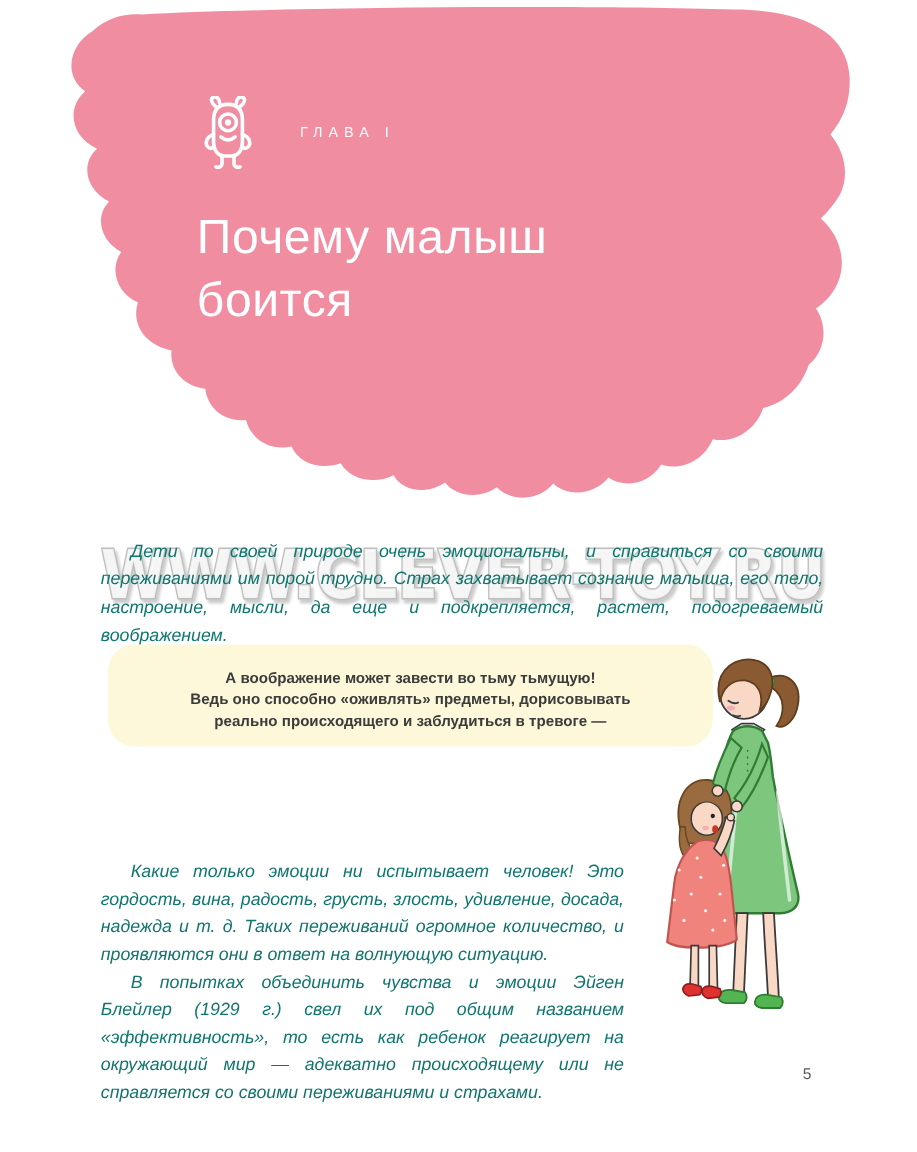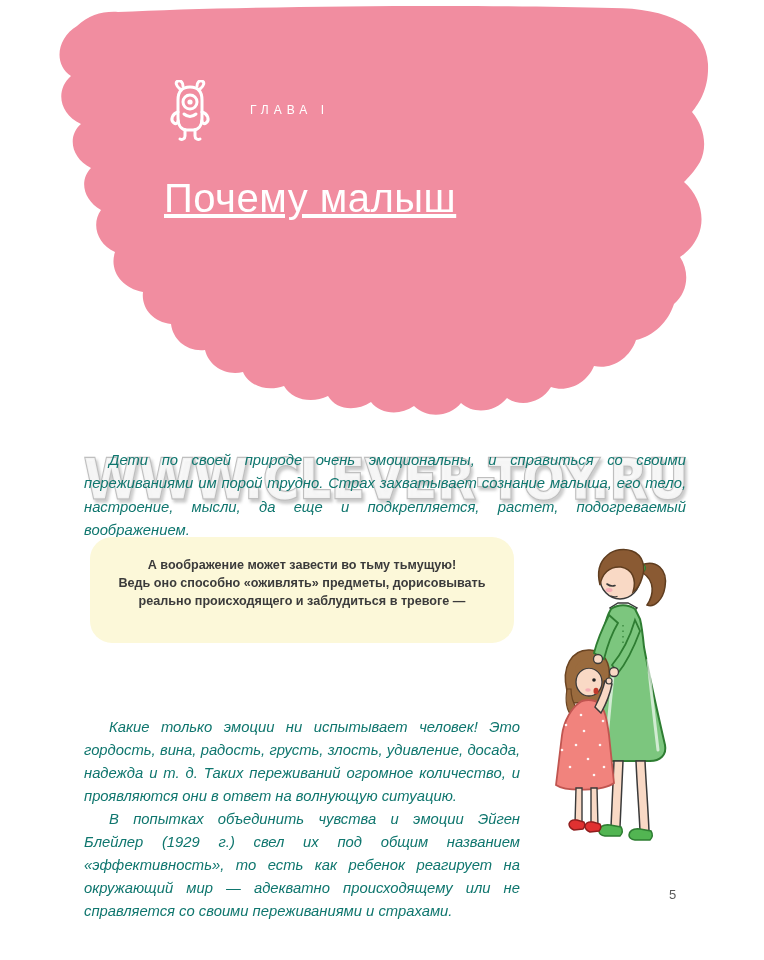--- a/index.html
+++ b/index.html
@@ -8,38 +8,38 @@
     font-family:"Liberation Sans", sans-serif; overflow:hidden;
   }
   .blob-svg { position:absolute; top:0; left:0; z-index:1; }
   .chapter-icon { position:absolute; left:166px; top:80px; z-index:2; }
   .kicker {
     position:absolute; left:250px; top:103px; z-index:2;
     font-size:12px; letter-spacing:5px; color:#ffffff; font-weight:400;
   }
   .title {
     position:absolute; left:164px; top:172px; z-index:2;
-    font-size:40px; line-height:52px; font-weight:300; color:#ffffff; letter-spacing:0.5px;text-decoration:underline;
+    font-size:40px; line-height:52px; font-weight:300; color:#ffffff; letter-spacing:0.5px;
   }
   .title span { display:block; }
   .watermark {
     position:absolute; left:74px; top:434px; z-index:2;
     filter: drop-shadow(2px 3px 1.5px rgba(110,110,110,0.40));
   }
   .para {
     position:absolute; z-index:3; color:#0f766e;
     font-size:14.8px; text-align:justify; text-indent:25px; hyphens:auto;font-style:italic;
   }
   .p1 { left:84px; top:434px; width:602px; line-height:23.5px; }
   .p2 { left:84px; top:701px; width:436px; line-height:23px; }
   .p3 { left:84px; top:793px; width:436px; line-height:23px; }
   .callout {
-    position:absolute; left:90px; top:537px; width:424px; z-index:3;
+    position:absolute; left:90px; top:537px; width:504px; z-index:3;
     box-sizing:border-box; background:#FCF8D9; border-radius:22px;
-    padding:20px 10px 33px;
+    padding:20px 10px 12px;
   }
   .callout-line {
     text-align:center; font-size:12.6px; font-weight:700; line-height:17.8px;
     color:#3b3b3b; white-space:nowrap;
   }
   .illustration { position:absolute; left:548px; top:545px; z-index:3; }
   .page-number { position:absolute; left:669px; top:887px; z-index:3; font-size:13px; color:#5a5a5a; }
 </style>
 </head>
 <body>
@@ -70,20 +70,21 @@
       <path d="M29,50 L29,56 C29,59 32,60 34,59"></path>
       <circle cx="24" cy="22" r="7"></circle>
       <path d="M18,34 Q24,39 30,34"></path>
     </g>
     <circle cx="24" cy="22" r="2.6" fill="#ffffff"></circle>
   </svg>
 
   <div class="kicker">ГЛАВА I</div>
   <div class="title">
     <span>Почему малыш</span>
+    <span>боится</span>
   </div>
 
   <svg class="watermark" width="624" height="86" viewBox="0 0 624 86" aria-hidden="true">
     <text x="312" y="64" text-anchor="middle" textLength="604" lengthAdjust="spacingAndGlyphs" font-family="'DejaVu Sans', sans-serif" font-size="56" font-weight="bold" fill="#ffffff" fill-opacity="0.8" stroke="#bfbfbf" stroke-width="2.5" paint-order="stroke" style="paint-order:stroke;">WWW.CLEVER-TOY.RU</text>
   </svg>
 
   <p class="para p1">Дети по своей природе очень эмоциональны, и справиться со своими переживаниями им порой трудно. Страх захватывает сознание малыша, его тело, настроение, мысли, да еще и подкрепляется, растет, подогреваемый воображением.</p>
 
   <div class="callout">
     <div class="callout-line">А воображение может завести во тьму тьмущую!</div>

